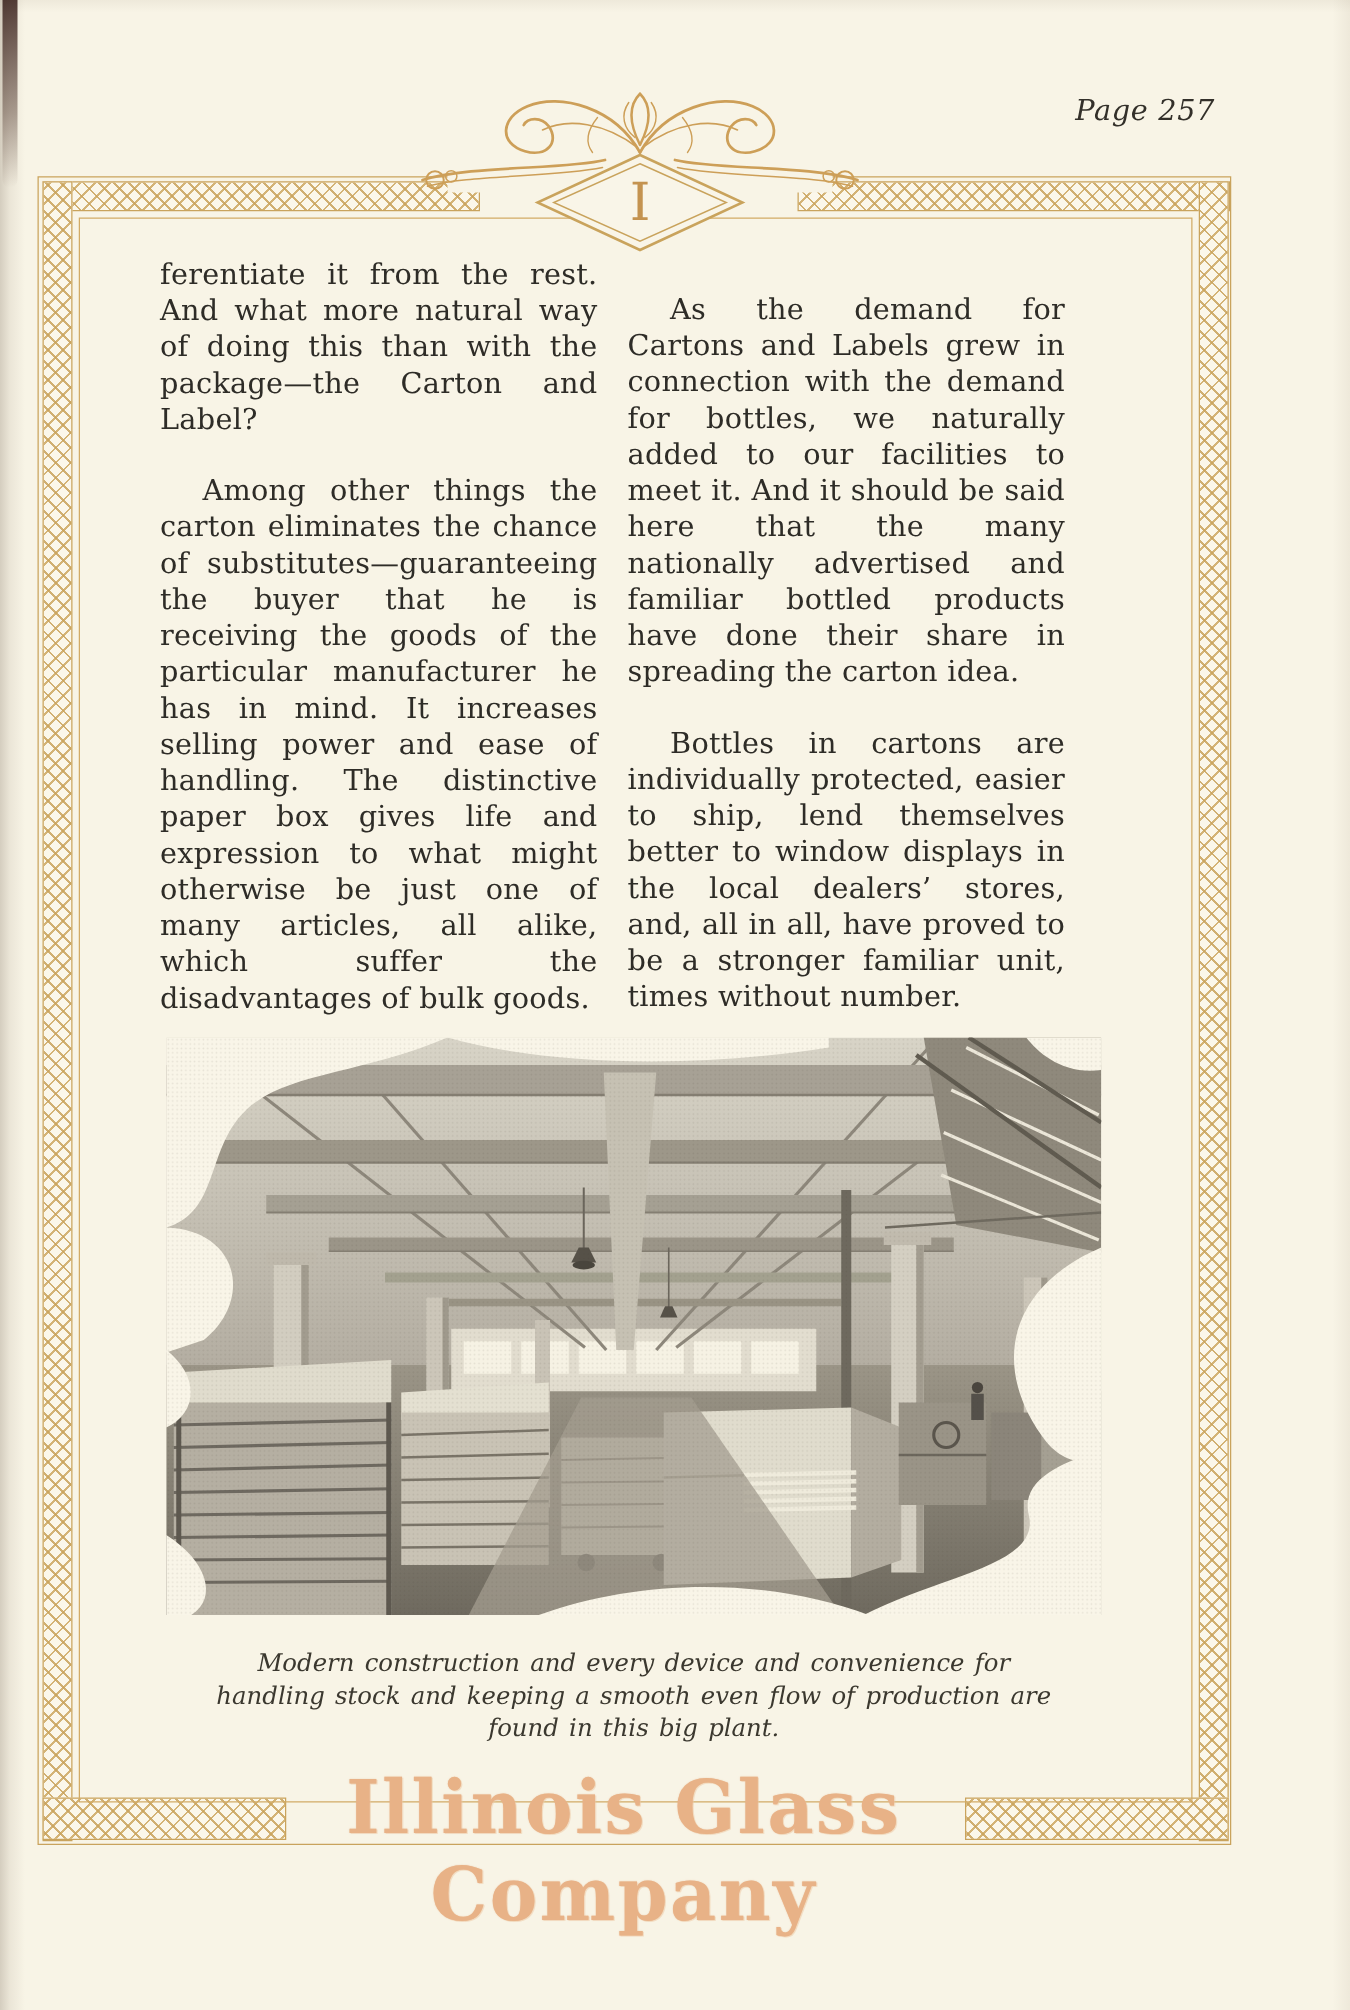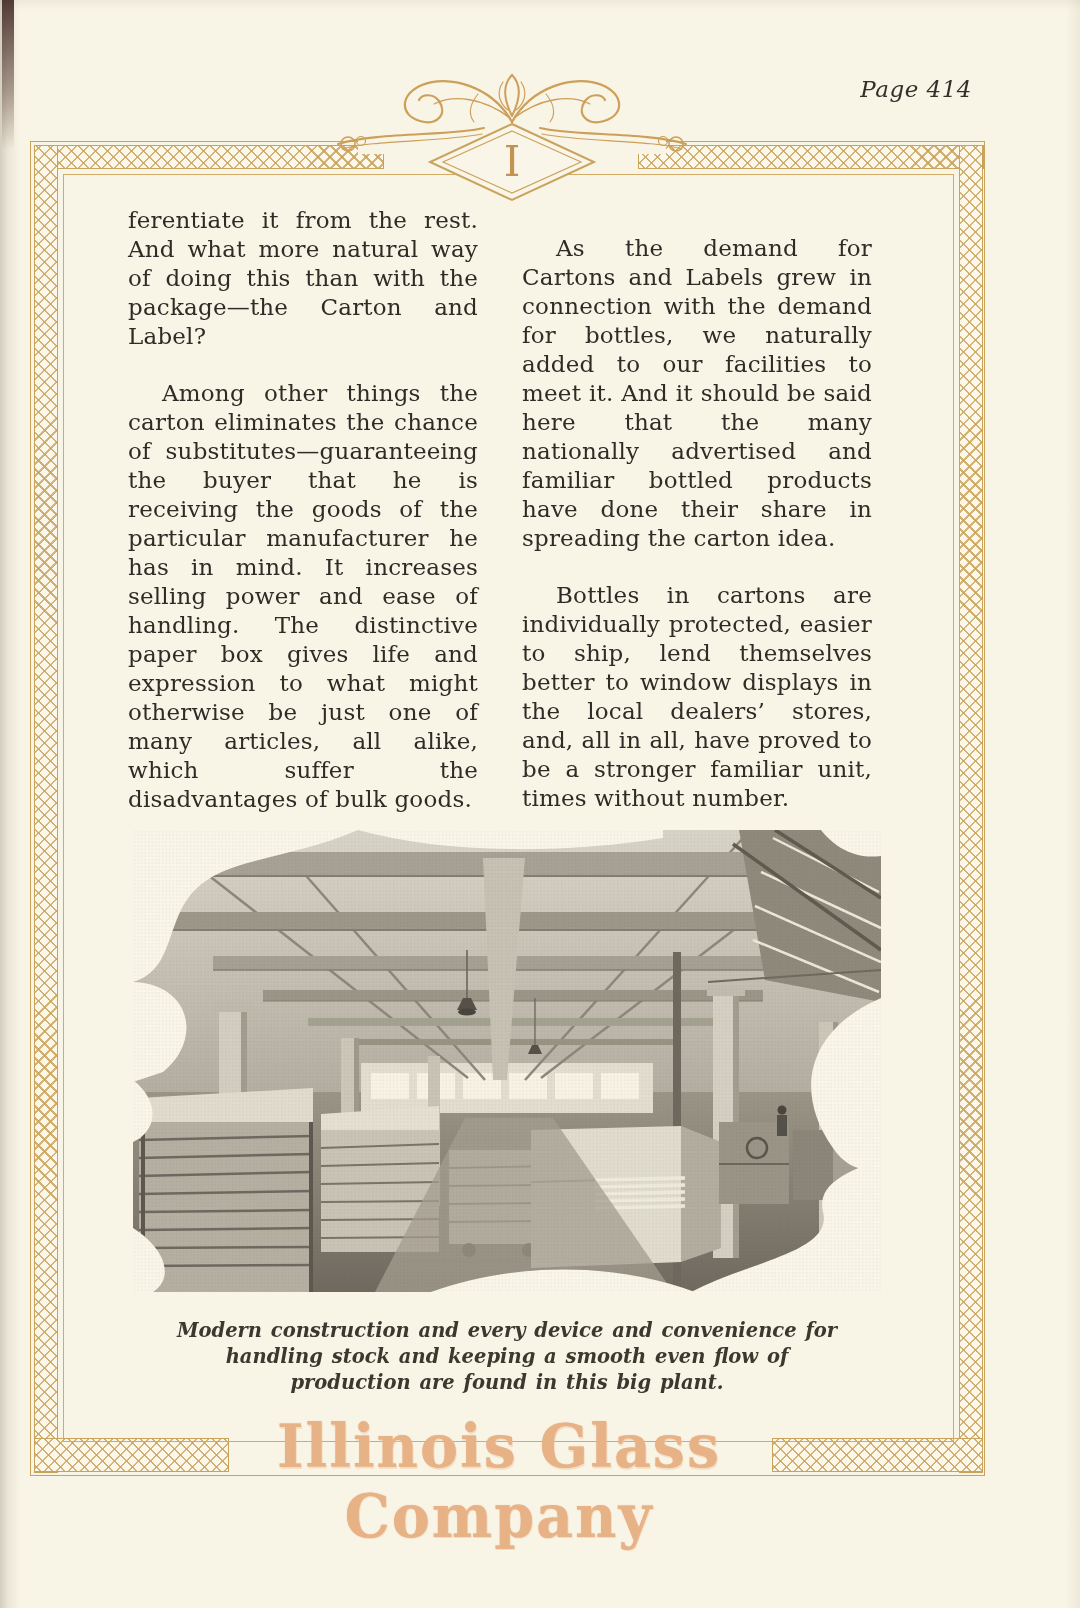--- a/index.html
+++ b/index.html
@@ -31,43 +31,43 @@
   .rope-top-left{left:34px;top:145px;width:348px;height:22px;}
   .rope-top-right{left:638px;top:145px;width:344px;height:22px;}
   .rope-left{left:34px;top:145px;width:22px;height:1326px;}
   .rope-right{left:959px;top:145px;width:22px;height:1326px;}
   .rope-bottom-left{left:34px;top:1438px;width:193px;height:32px;}
   .rope-bottom-right{left:772px;top:1438px;width:209px;height:32px;}
   .frame-inner-line{position:absolute;left:63px;top:174px;width:889px;height:1266px;
     border:1px solid #d2ab66;}
   .ornament{position:absolute;left:332px;top:70px;width:360px;height:134px;}
   
-  .text-columns{position:absolute;left:128px;top:206px;width:744px;display:flex;gap:44px;}
+  .text-columns{position:absolute;left:128px;top:206px;width:744px;display:flex;gap:24px;}
   .col{width:350px;font-size:23px;line-height:29px;color:#2e2c27;
     text-align:justify;letter-spacing:.2px;}
   .col p{margin:0 0 12px 0;}
   .col p.indent{text-indent:34px;margin-top:28px;}
   
   .photo-wrap{position:absolute;left:133px;top:830px;width:748px;height:462px;}
   .caption{position:absolute;left:167px;top:1318px;width:680px;text-align:center;
-    font-style:italic;font-size:19.5px;line-height:26px;color:#3b382f;word-spacing:2px;font-weight:bold;}
+    font-style:italic;font-size:19.5px;line-height:26px;color:#3b382f;word-spacing:2px;}
   
   .company-name{position:absolute;left:228px;top:1414px;width:542px;text-align:center;
     font-size:57px;font-weight:bold;color:#e8b287;letter-spacing:2px;
     text-shadow:0 0 1px rgba(226,166,118,.65), 1px 1px 0 rgba(240,205,170,.5);
     transform:scaleY(1.04);}
 </style>
 </head>
 <body>
 
 <div class="page">
 
   <div class="scan-blotch"></div>
 
-  <div class="page-number">Page 414</div>
+  <div class="page-number">Page 257</div>
 
   <div class="frame-outer"></div>
   <div class="rope rope-top-left"></div>
   <div class="rope rope-top-right"></div>
   <div class="rope rope-left"></div>
   <div class="rope rope-right"></div>
   <div class="rope rope-bottom-left"></div>
   <div class="rope rope-bottom-right"></div>
   <div class="frame-inner-line"></div>
 

